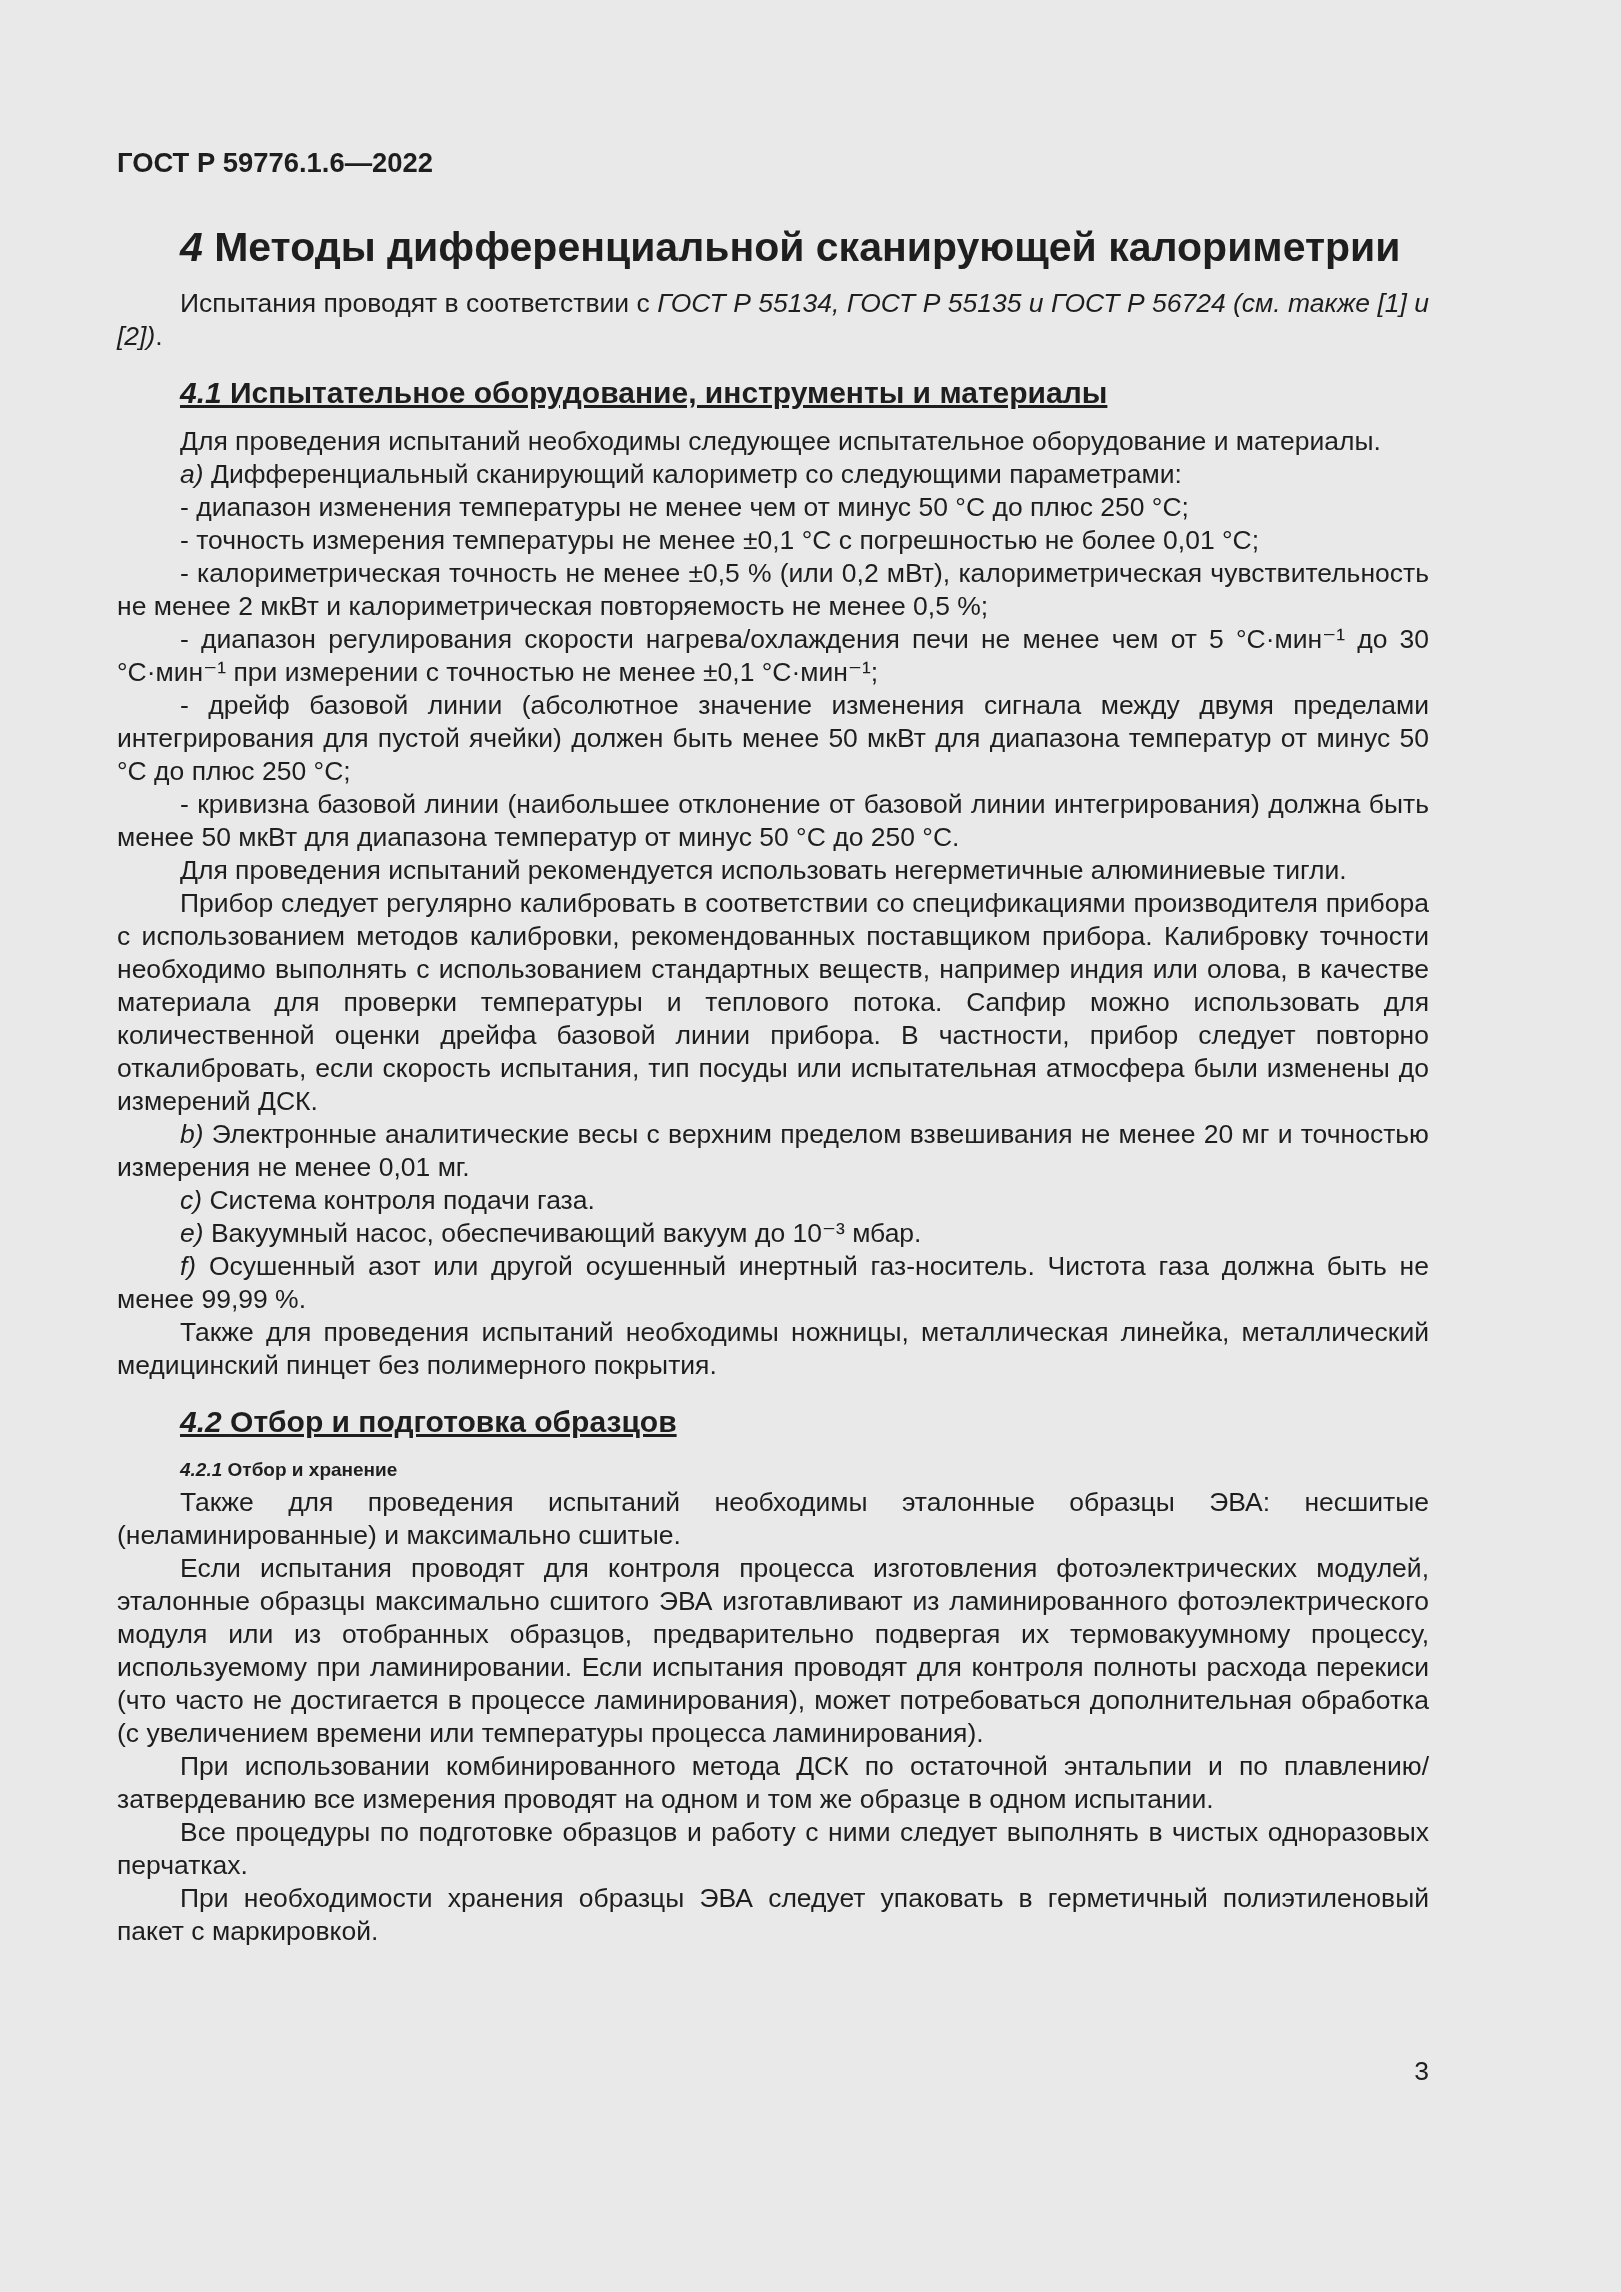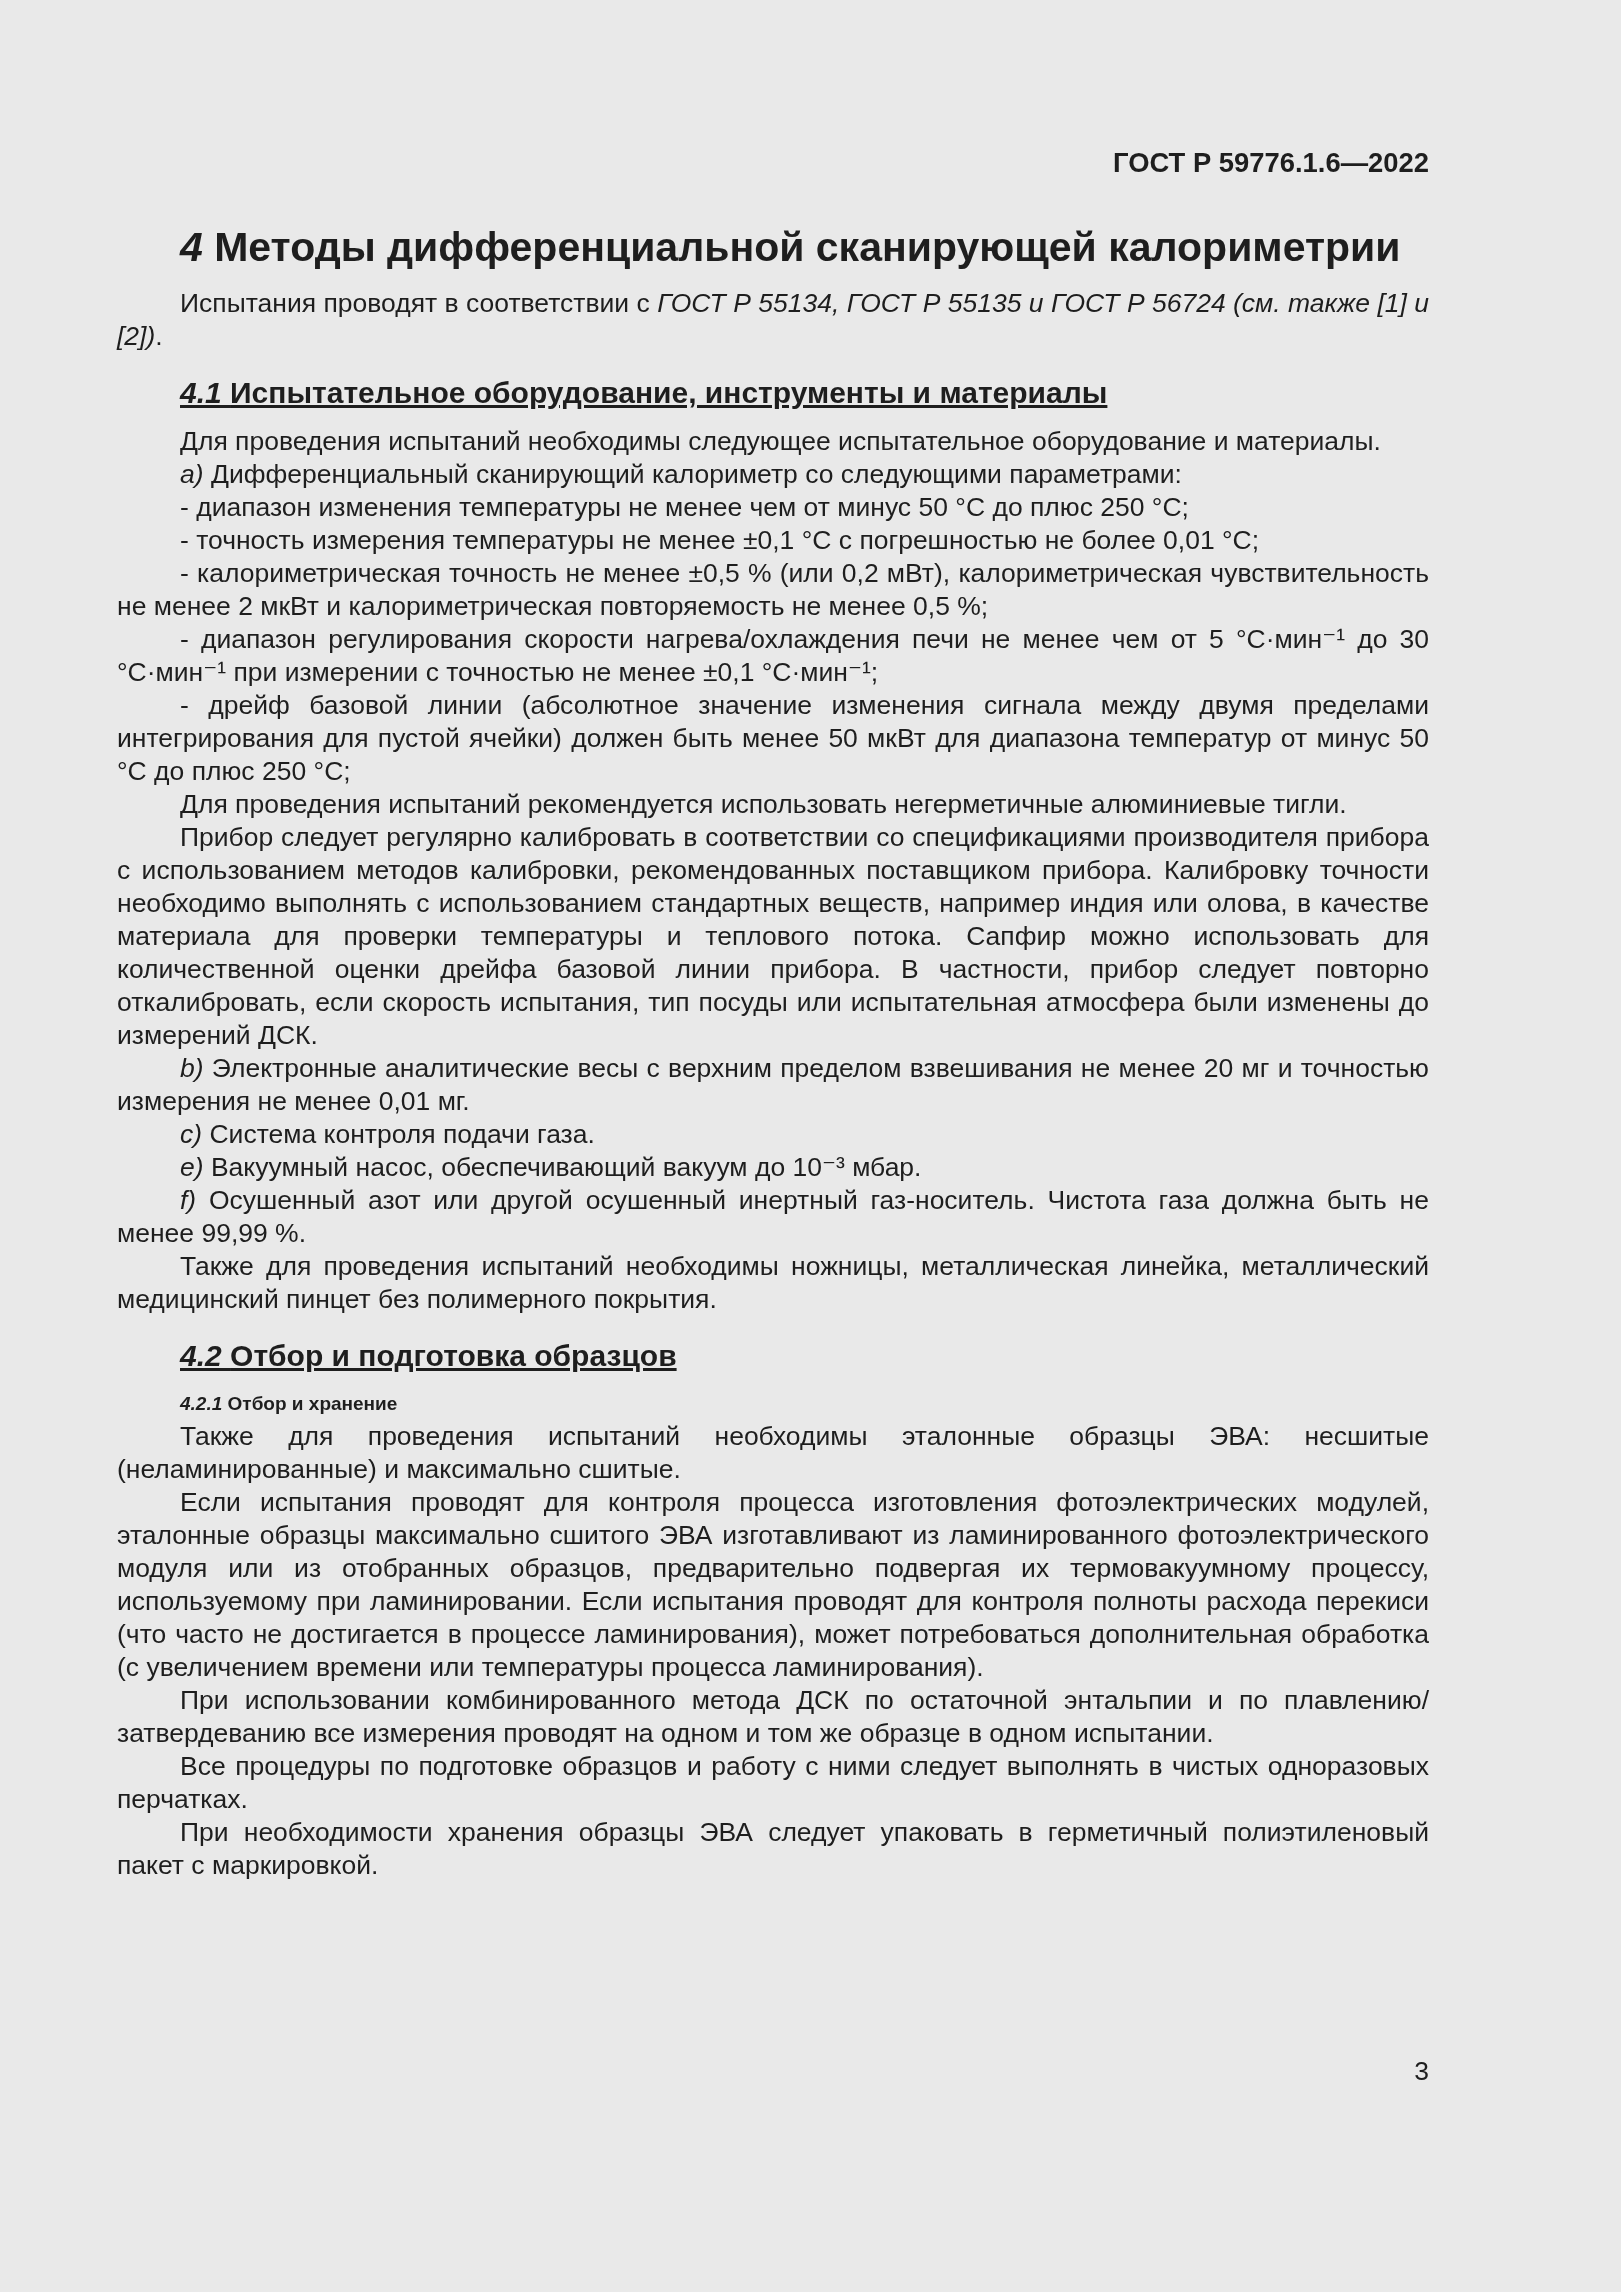--- a/index.html
+++ b/index.html
@@ -11,21 +11,20 @@
     -webkit-font-smoothing: antialiased;
   }
   .page {
     position: relative;
     box-sizing: border-box;
     width: 1621px; height: 2293px;
     padding: 147px 192px 0 117px;
   }
   .doc-number {
     font-size: 27.4px; font-weight: bold;
-    text-align: right;
     margin: 0 0 49px 0;
   }
   .h-main {
     font-size: 41px; font-weight: bold;
     line-height: 39px;
     margin: 0 0 19.6px 0;
     text-indent: 63px;
   }
   .h-sub {
     font-size: 30px; font-weight: bold;
@@ -68,20 +67,21 @@
 
   <h3 class="h-sub"><span class="it">4.1 </span><span>Испытательное оборудование, инструменты и материалы</span></h3>
 
   <p class="body">Для проведения испытаний необходимы следующее испытательное оборудование и материалы.</p>
   <p class="body"><span class="it">a) </span><span>Дифференциальный сканирующий калориметр со следующими параметрами:</span></p>
   <p class="body">- диапазон изменения температуры не менее чем от минус 50 °С до плюс 250 °С;</p>
   <p class="body">- точность измерения температуры не менее ±0,1 °С с погрешностью не более 0,01 °С;</p>
   <p class="body">- калориметрическая точность не менее ±0,5 % (или 0,2 мВт), калориметрическая чувствительность не менее 2 мкВт и калориметрическая повторяемость не менее 0,5 %;</p>
   <p class="body">- диапазон регулирования скорости нагрева/охлаждения печи не менее чем от 5 °С·мин⁻¹ до 30 °С·мин⁻¹ при измерении с точностью не менее ±0,1 °С·мин⁻¹;</p>
   <p class="body">- дрейф базовой линии (абсолютное значение изменения сигнала между двумя пределами интегрирования для пустой ячейки) должен быть менее 50 мкВт для диапазона температур от минус 50 °С до плюс 250 °С;</p>
+  <p class="body">- кривизна базовой линии (наибольшее отклонение от базовой линии интегрирования) должна быть менее 50 мкВт для диапазона температур от минус 50 °С до 250 °С.</p>
   <p class="body">Для проведения испытаний рекомендуется использовать негерметичные алюминиевые тигли.</p>
   <p class="body">Прибор следует регулярно калибровать в соответствии со спецификациями производителя прибора с использованием методов калибровки, рекомендованных поставщиком прибора. Калибровку точности необходимо выполнять с использованием стандартных веществ, например индия или олова, в качестве материала для проверки температуры и теплового потока. Сапфир можно использовать для количественной оценки дрейфа базовой линии прибора. В частности, прибор следует повторно откалибровать, если скорость испытания, тип посуды или испытательная атмосфера были изменены до измерений ДСК.</p>
   <p class="body"><span class="it">b) </span><span>Электронные аналитические весы с верхним пределом взвешивания не менее 20 мг и точностью измерения не менее 0,01 мг.</span></p>
   <p class="body"><span class="it">c) </span><span>Система контроля подачи газа.</span></p>
   <p class="body"><span class="it">e) </span><span>Вакуумный насос, обеспечивающий вакуум до 10⁻³ мбар.</span></p>
   <p class="body"><span class="it">f) </span><span>Осушенный азот или другой осушенный инертный газ-носитель. Чистота газа должна быть не менее 99,99 %.</span></p>
   <p class="body">Также для проведения испытаний необходимы ножницы, металлическая линейка, металлический медицинский пинцет без полимерного покрытия.</p>
 
   <h3 class="h-sub"><span class="it">4.2 </span><span>Отбор и подготовка образцов</span></h3>
 

